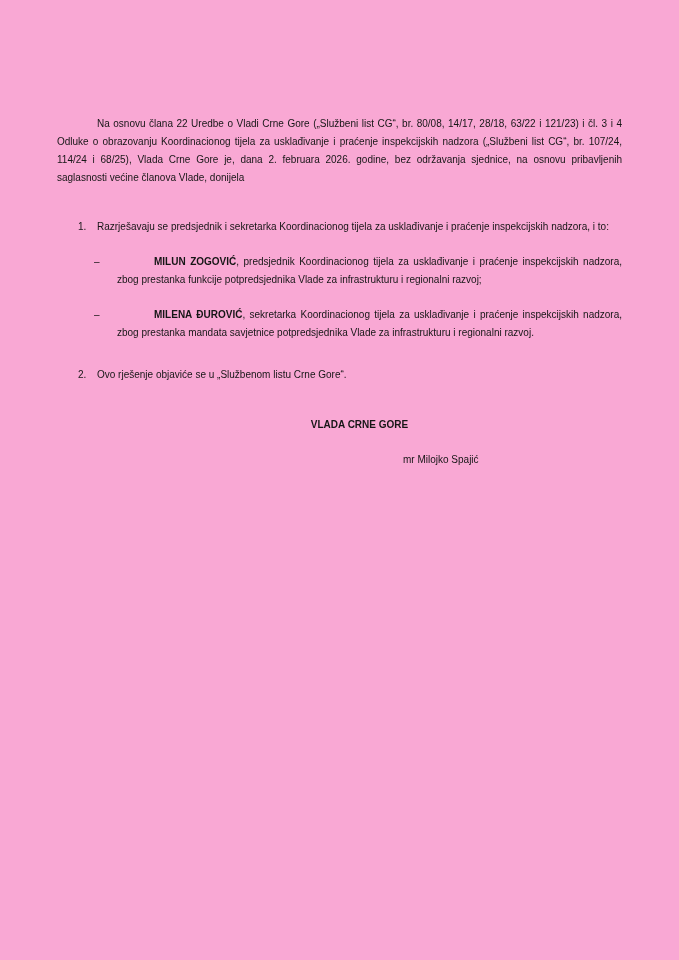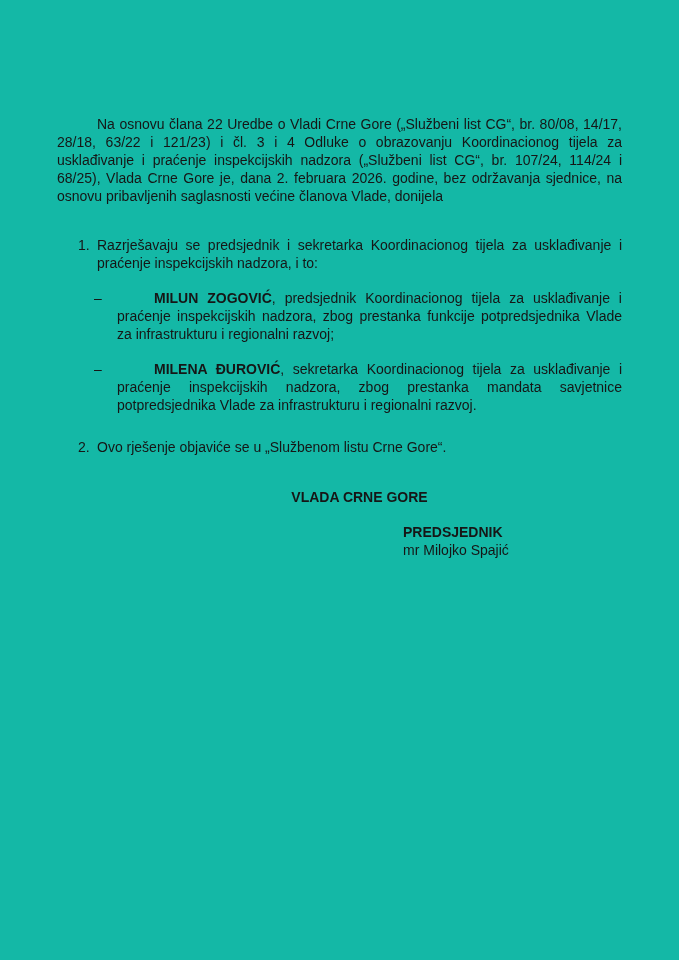--- a/index.html
+++ b/index.html
@@ -5,25 +5,25 @@
   html, body {
     margin: 0;
     padding: 0;
     background: #ffffff;
   }
   .page {
     position: relative;
     width: 679px;
     height: 960px;
     margin: 0;
-    background: #14b8a6;
+    background: #f9a8d4;
     box-sizing: border-box;
     padding: 115px 57px 0 57px;
     font-family: "Liberation Sans", "DejaVu Sans", sans-serif;
-    font-size: 14px;
+    font-size: 10px;
     line-height: 18px;
     color: #161616;
     overflow: hidden;
   }
   .intro {
     margin: 0;
     text-align: justify;
     text-indent: 40px;
   }
   .doc-title {
@@ -100,17 +100,16 @@
 
   <div class="num-item item-2">
     <span class="num">2.</span>
     <div class="itext">Ovo rješenje objaviće se u „Službenom listu Crne Gore“.</div>
   </div>
 
 
   <div class="gov-line">VLADA CRNE GORE</div>
 
   <div class="sig-block">
-    <div class="sig-title">PREDSJEDNIK</div>
     <div>mr Milojko Spajić</div>
   </div>
 
 </div>
 
 </body></html>

